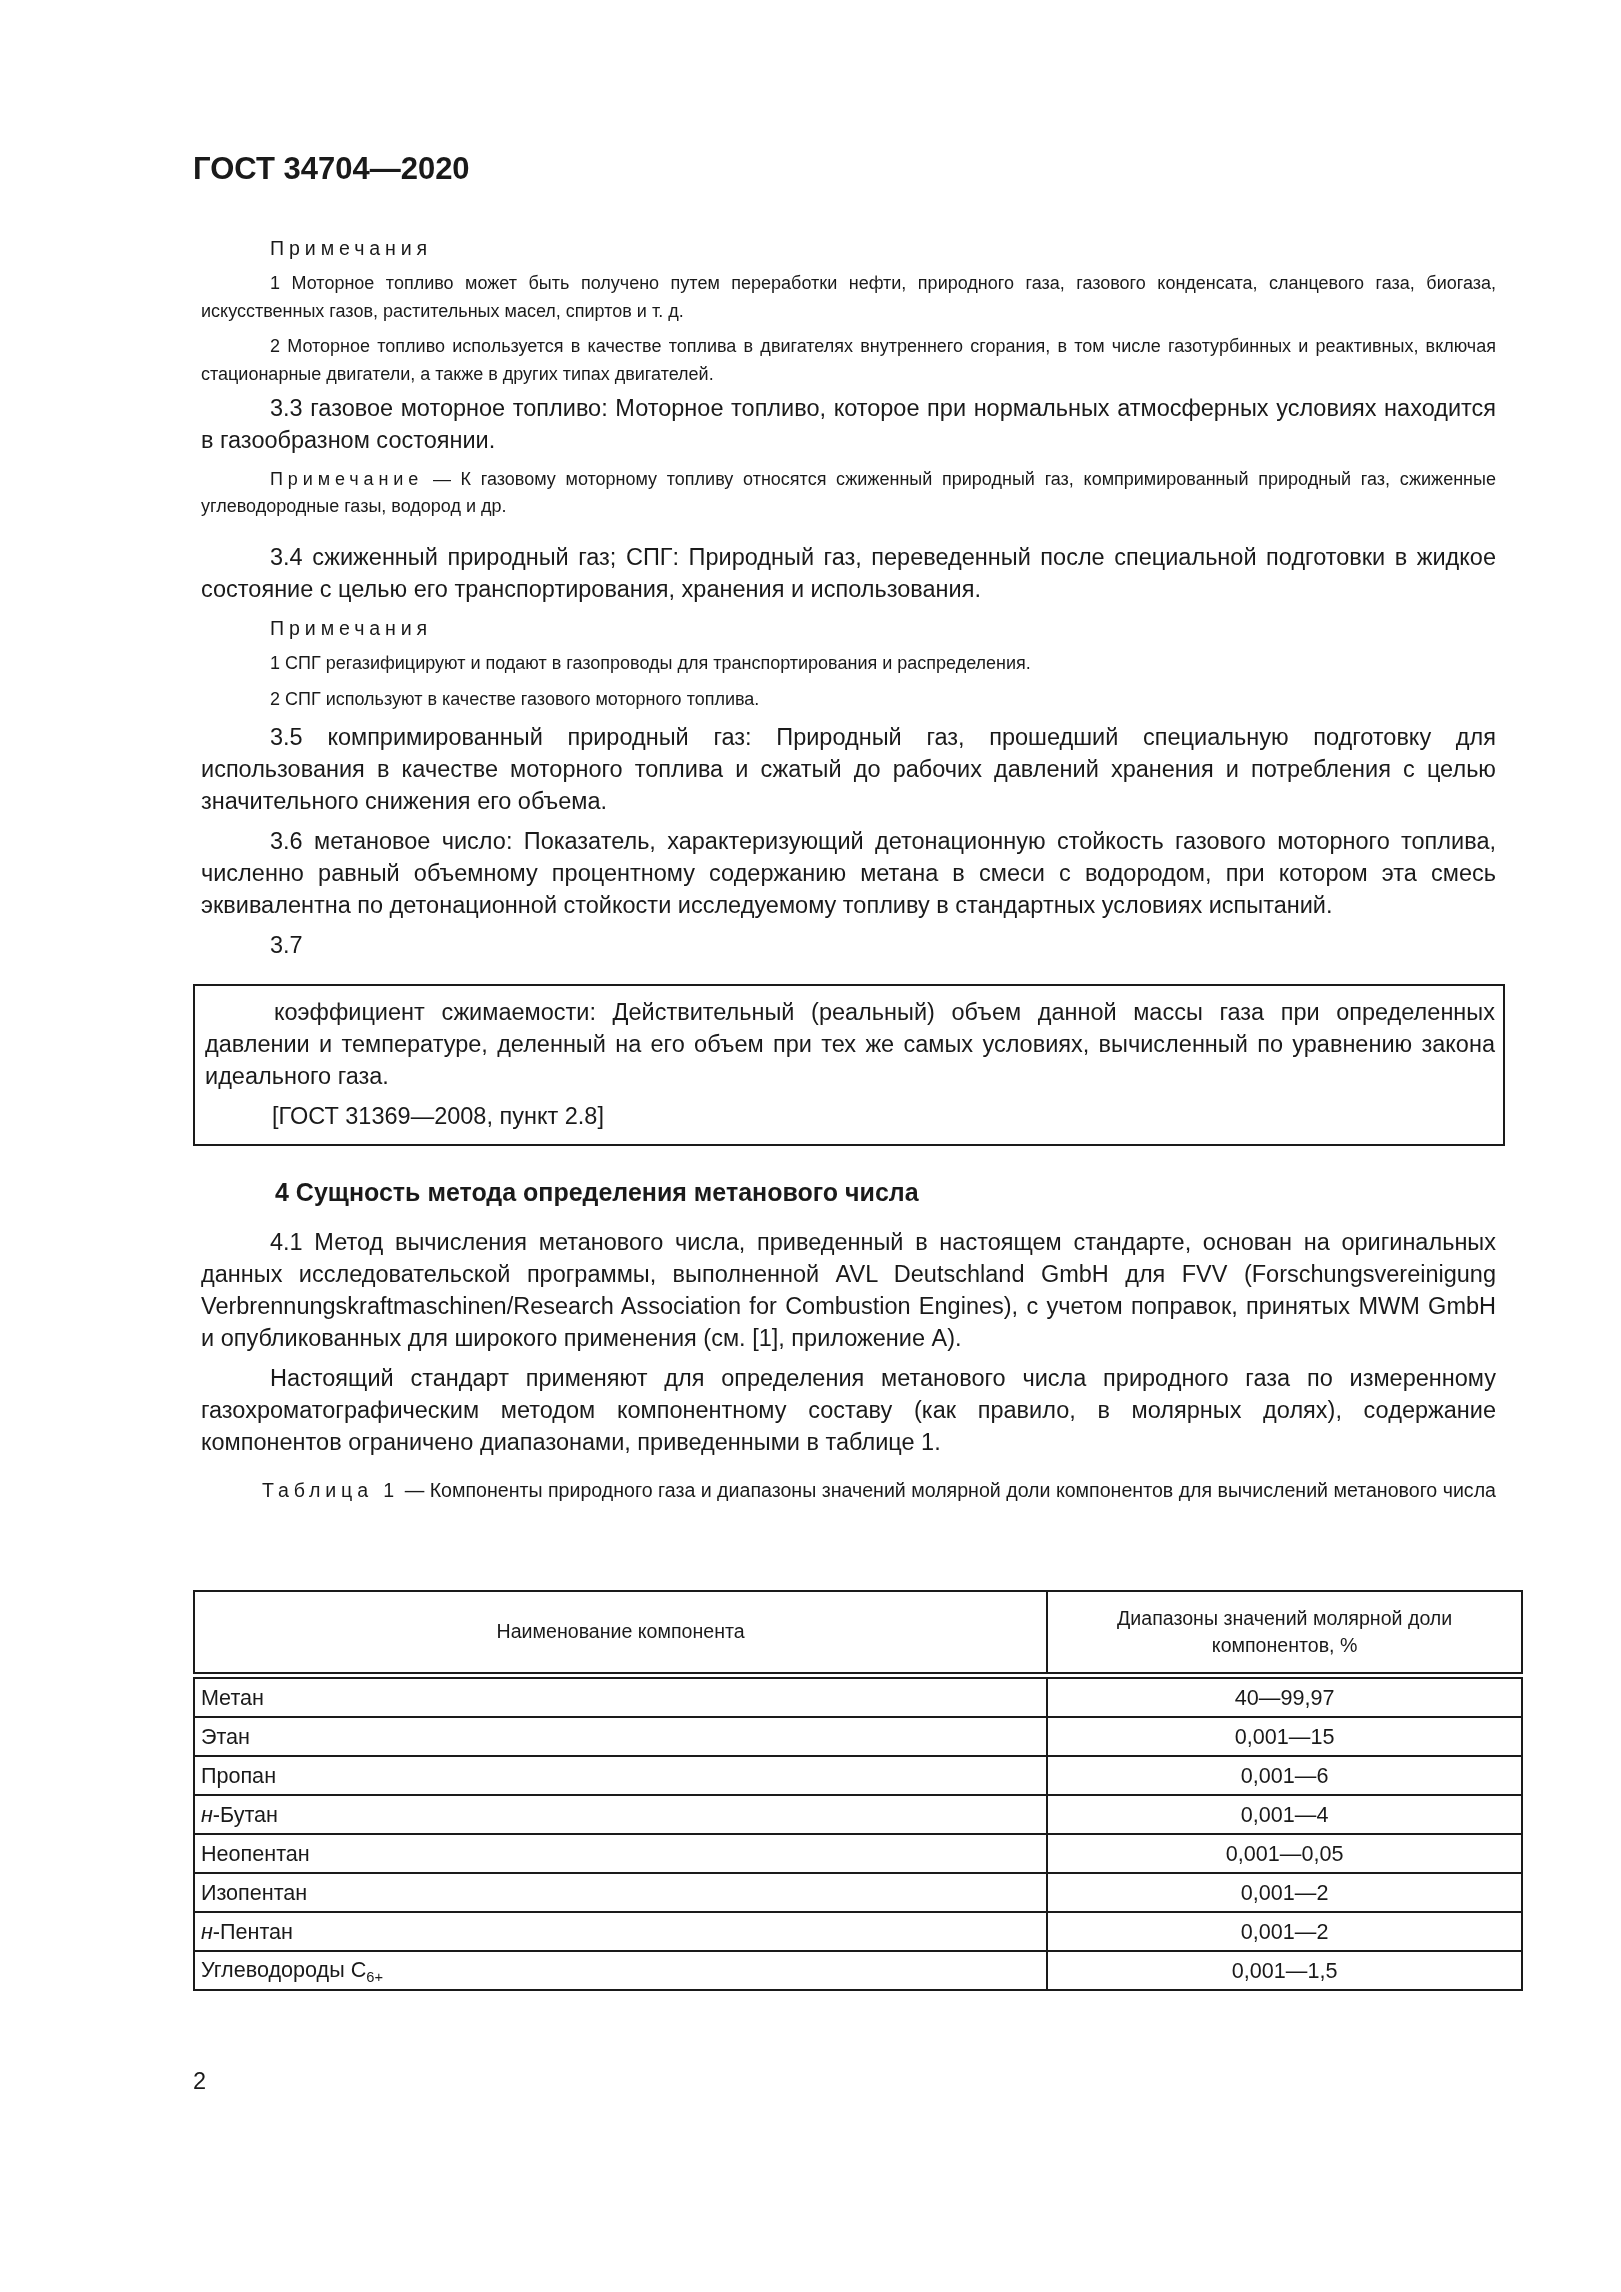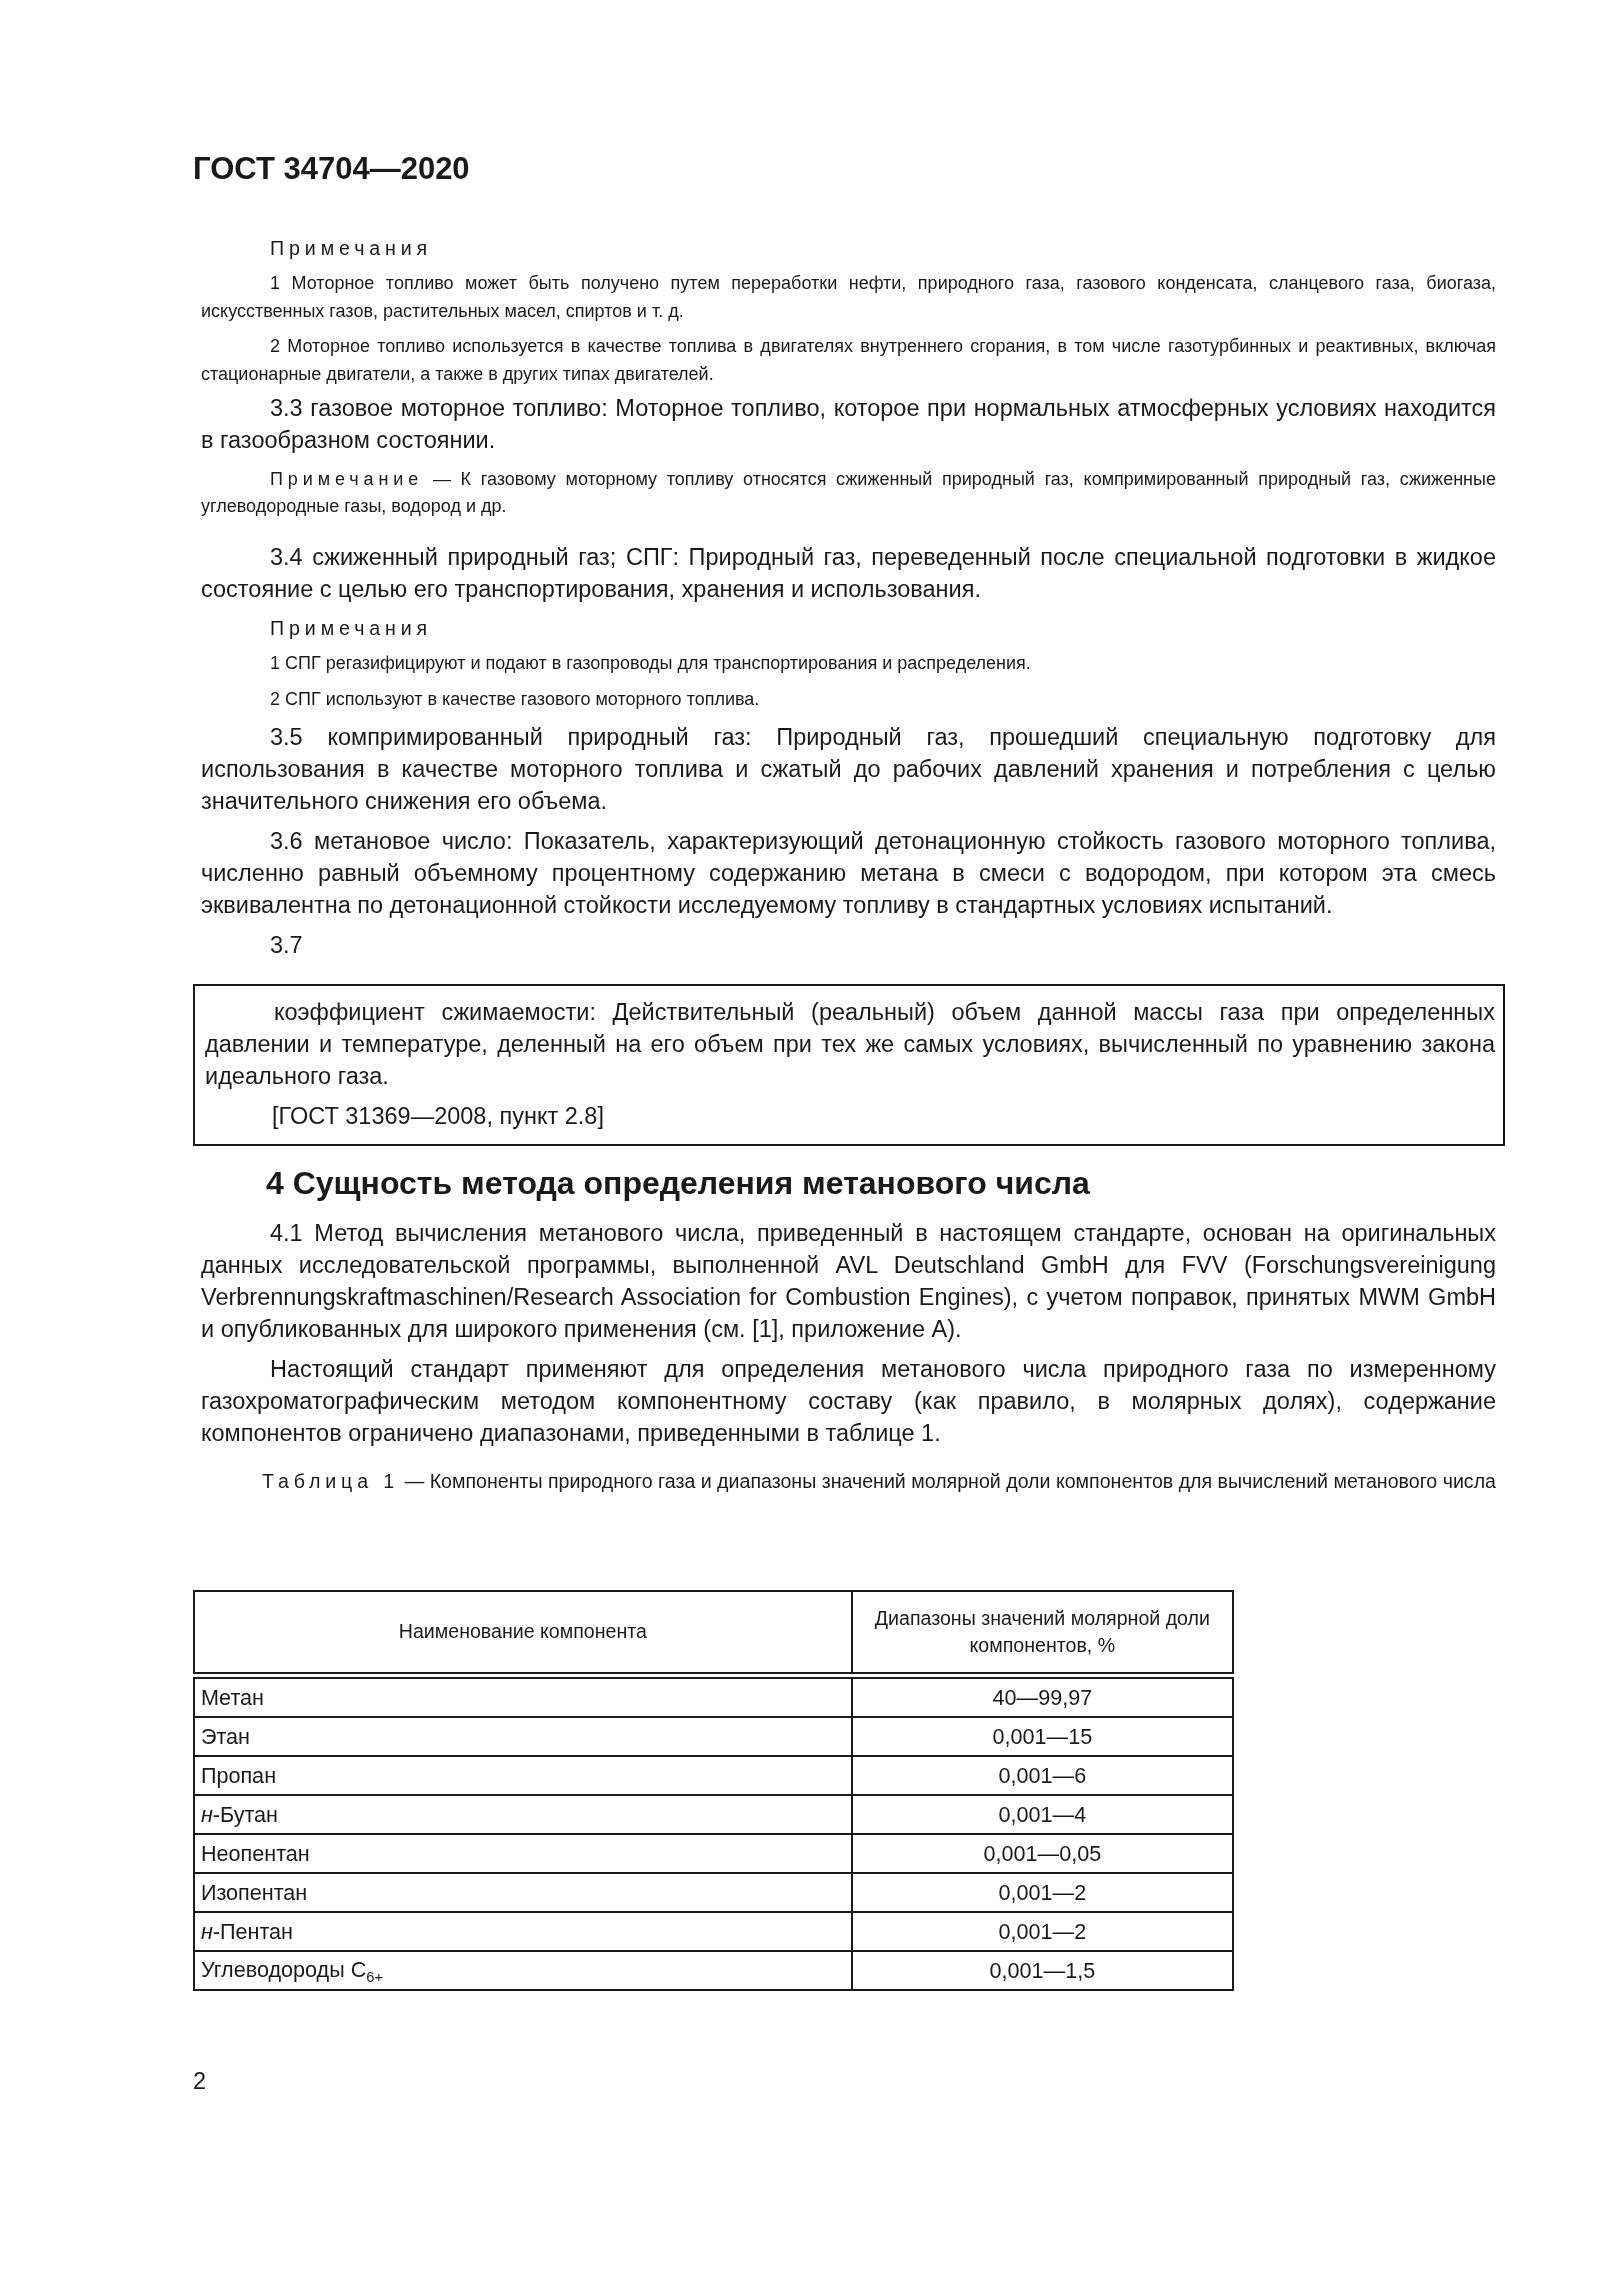--- a/index.html
+++ b/index.html
@@ -11,24 +11,24 @@
   p { margin: 8px; }
   .body-p { font-size: 23.5px; line-height: 32px; text-align: justify; text-indent: 69px; }
   .note-label { font-size: 19.6px; line-height: 27.4px; padding-left: 69px; letter-spacing: 4.9px; }
   .note-p { font-size: 18px; line-height: 27.4px; text-align: justify; text-indent: 69px; }
   .note-inline .spaced { letter-spacing: 4.9px; }
   .b { font-weight: normal; }
   .term-num { font-size: 23.5px; line-height: 32px; padding-left: 69px; }
   .termbox { border: 2.9px solid #1a1a1a; padding: 2px 0 3.9px 2px; }
   .termbox .body-p { text-align: justify; }
   .source { font-size: 23.5px; line-height: 32px; padding-left: 67px; }
-  .section-h { font-size: 32px; font-weight: bold; padding-left: 69px; line-height: 35px; margin: 4px; }
+  .section-h { font-size: 25px; font-weight: bold; padding-left: 69px; line-height: 35px; margin: 13px; }
   .table-caption { font-size: 19.6px; line-height: 27.4px; }
   .table-caption .spaced { letter-spacing: 4.9px; }
-  table.comp { border-collapse: collapse; width: 1041px; font-size: 19.6px; }
+  table.comp { border-collapse: collapse; width: 1330px; font-size: 19.6px; }
   table.comp td, table.comp th { border: 2px solid #1a1a1a; }
   table.comp th { font-weight: normal; height: 80px; vertical-align: middle; text-align: center; line-height: 27.4px; padding: 0 9.8px; }
   table.comp thead tr { border-bottom: 7.8px double #1a1a1a; }
   table.comp td { height: 37px; padding: 0 5.9px; font-size: 21.6px; }
   table.comp td.val { text-align: center; }
   table.comp col.c1 { width: 843px; }
   table.comp col.c2 { width: 469px; }
   table.comp tbody tr:last-child td { border-bottom: 2.9px solid #1a1a1a; }
   table.comp { border: 2.9px solid #1a1a1a; }
   .it { font-style: italic; }

